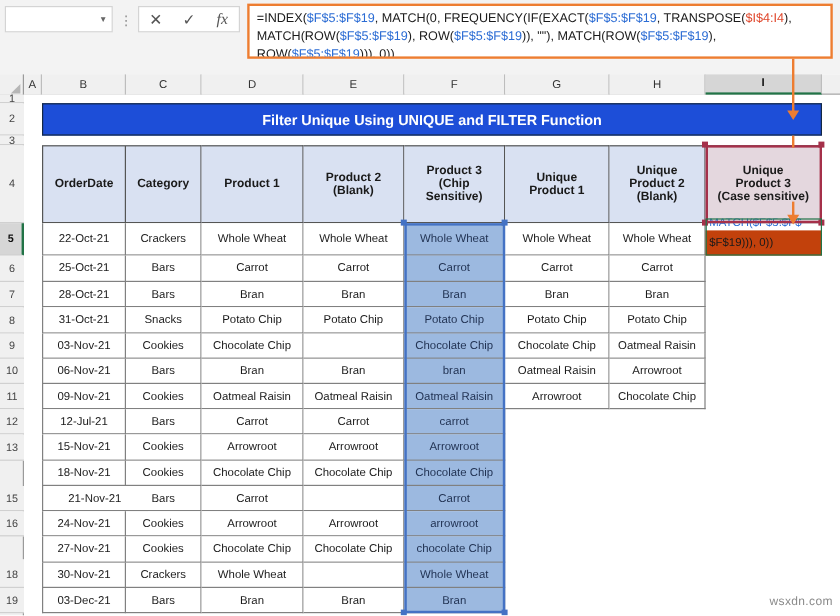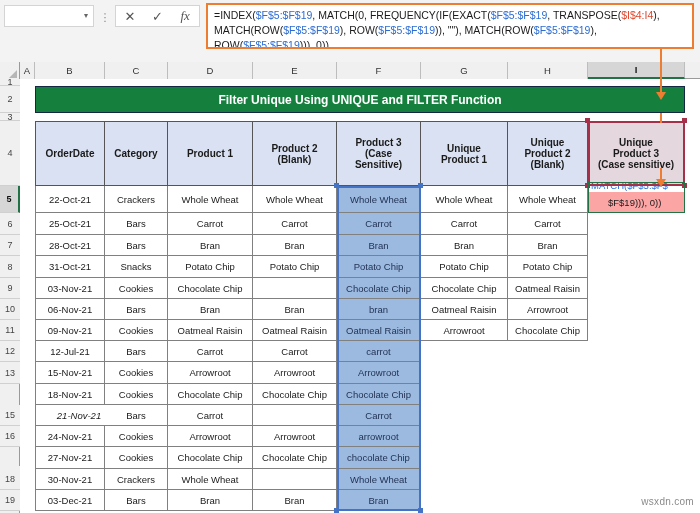--- a/index.html
+++ b/index.html
@@ -51,21 +51,21 @@
   .rh { position:absolute; left:0; width:20px; background:#f0f0f0;
     border-bottom:1px solid #d0d0d0; font-size:9px; color:#444;
     display:flex; align-items:center; justify-content:center; }
   .rh.sel { background:#d6d6d6; border-right:2px solid #217346; color:#111; font-weight:bold; }
 
   
   #grid { position:absolute; left:20px; top:79px; width:680px; height:434px;
     background:#ffffff; overflow:hidden; }
 
   
-  #banner { position:absolute; background:#15803d; color:#ffffff; font-weight:bold;
+  #banner { position:absolute; background:#1d4ed8; color:#ffffff; font-weight:bold;
     font-size:12px; display:flex; align-items:center; justify-content:center;
     border:1px solid #142844; }
 
   
   .cell { position:absolute; display:flex; align-items:center; justify-content:center;
     font-size:9.5px; color:#1a1a1a; background:#ffffff; overflow:hidden;
     border-right:1px solid #808080; border-bottom:1px solid #808080;
     text-align:center; line-height:11px; padding:0 1px; }
   .hdr-cell { background:#D9E1F2; font-weight:bold; font-size:10px;
     flex-direction:column; border-right:1px solid #555; border-bottom:1px solid #555;
@@ -81,22 +81,22 @@
   .icell-hdr { background:#E4D7DE; }
 
   
   .selrect { position:absolute; border:2px solid #4472C4; pointer-events:none; }
   .selrect.red { border-color:#A5304A; }
   .selrect.green { border:1.5px solid #217346; }
   .handle { position:absolute; width:5px; height:5px; background:#4472C4; }
   .handle.red { background:#A5304A; }
 
   
-  #i5-edit { position:absolute; background:#fca5a5; color:#1a1a1a; font-size:9.5px;
-    display:flex; align-items:center; padding-left:20px; overflow:hidden;
+  #i5-edit { position:absolute; background:#c2410c; color:#1a1a1a; font-size:9.5px;
+    display:flex; align-items:center; padding-left:3px; overflow:hidden;
     line-height:11px;text-align:right; }
   #i5-clip { position:absolute; overflow:hidden; }
   #i5-top { position:absolute; color:#2b6cd4; font-size:9.5px; white-space:nowrap; }
 
   
   .ann-line { position:absolute; background:#ED7D31; }
   .ann-head { position:absolute; width:0; height:0;
     border-left:5px solid transparent; border-right:5px solid transparent;
     border-top:8px solid #ED7D31; }
 
@@ -173,21 +173,21 @@
       </div>
       <div class="hdr-cell cell" style="left: 148px; top: 42px; width: 85px; height: 65px;">
         <span>Product 1</span>
       </div>
       <div class="hdr-cell cell" style="left: 233px; top: 42px; width: 84px; height: 65px;">
         <span>Product 2</span>
         <span>(Blank)</span>
       </div>
       <div class="hdr-cell cell" style="left: 317px; top: 42px; width: 84px; height: 65px;">
         <span>Product 3</span>
-        <span>(Case</span>
+        <span>(Chip</span>
         <span>Sensitive)</span>
       </div>
       <div class="hdr-cell cell" style="left: 401px; top: 42px; width: 87px; height: 65px;">
         <span>Unique</span>
         <span>Product 1</span>
       </div>
       <div class="hdr-cell cell" style="left: 488px; top: 42px; width: 80px; height: 65px;">
         <span>Unique</span>
         <span>Product 2</span>
         <span>(Blank)</span>
@@ -254,21 +254,21 @@
       <div class="cell lcap" style="left: 15px; top: 283px; width: 70px; height: 22px;">15-Nov-21</div>
       <div class="cell" style="left: 85px; top: 283px; width: 63px; height: 22px;">Cookies</div>
       <div class="cell" style="left: 148px; top: 283px; width: 85px; height: 22px;">Arrowroot</div>
       <div class="cell" style="left: 233px; top: 283px; width: 84px; height: 22px;">Arrowroot</div>
       <div class="cell selcol" style="left: 317px; top: 283px; width: 84px; height: 22px;">Arrowroot</div>
       <div class="cell lcap" style="left: 15px; top: 305px; width: 70px; height: 21px;">18-Nov-21</div>
       <div class="cell" style="left: 85px; top: 305px; width: 63px; height: 21px;">Cookies</div>
       <div class="cell" style="left: 148px; top: 305px; width: 85px; height: 21px;">Chocolate Chip</div>
       <div class="cell" style="left: 233px; top: 305px; width: 84px; height: 21px;">Chocolate Chip</div>
       <div class="cell selcol" style="left: 317px; top: 305px; width: 84px; height: 21px;">Chocolate Chip</div>
-      <div class="cell lcap" style="left: 15px; top: 326px; width: 88px; height: 21px; font-style: italic;">21-Nov-21</div>
+      <div class="cell lcap" style="left: 15px; top: 326px; width: 88px; height: 21px;">21-Nov-21</div>
       <div class="cell" style="left: 85px; top: 326px; width: 63px; height: 21px;">Bars</div>
       <div class="cell" style="left: 148px; top: 326px; width: 85px; height: 21px;">Carrot</div>
       <div class="cell" style="left: 233px; top: 326px; width: 84px; height: 21px;"></div>
       <div class="cell selcol" style="left: 317px; top: 326px; width: 84px; height: 21px;">Carrot</div>
       <div class="cell lcap" style="left: 15px; top: 347px; width: 70px; height: 21px;">24-Nov-21</div>
       <div class="cell" style="left: 85px; top: 347px; width: 63px; height: 21px;">Cookies</div>
       <div class="cell" style="left: 148px; top: 347px; width: 85px; height: 21px;">Arrowroot</div>
       <div class="cell" style="left: 233px; top: 347px; width: 84px; height: 21px;">Arrowroot</div>
       <div class="cell selcol" style="left: 317px; top: 347px; width: 84px; height: 21px;">arrowroot</div>
       <div class="cell lcap" style="left: 15px; top: 368px; width: 70px; height: 22px;">27-Nov-21</div>

